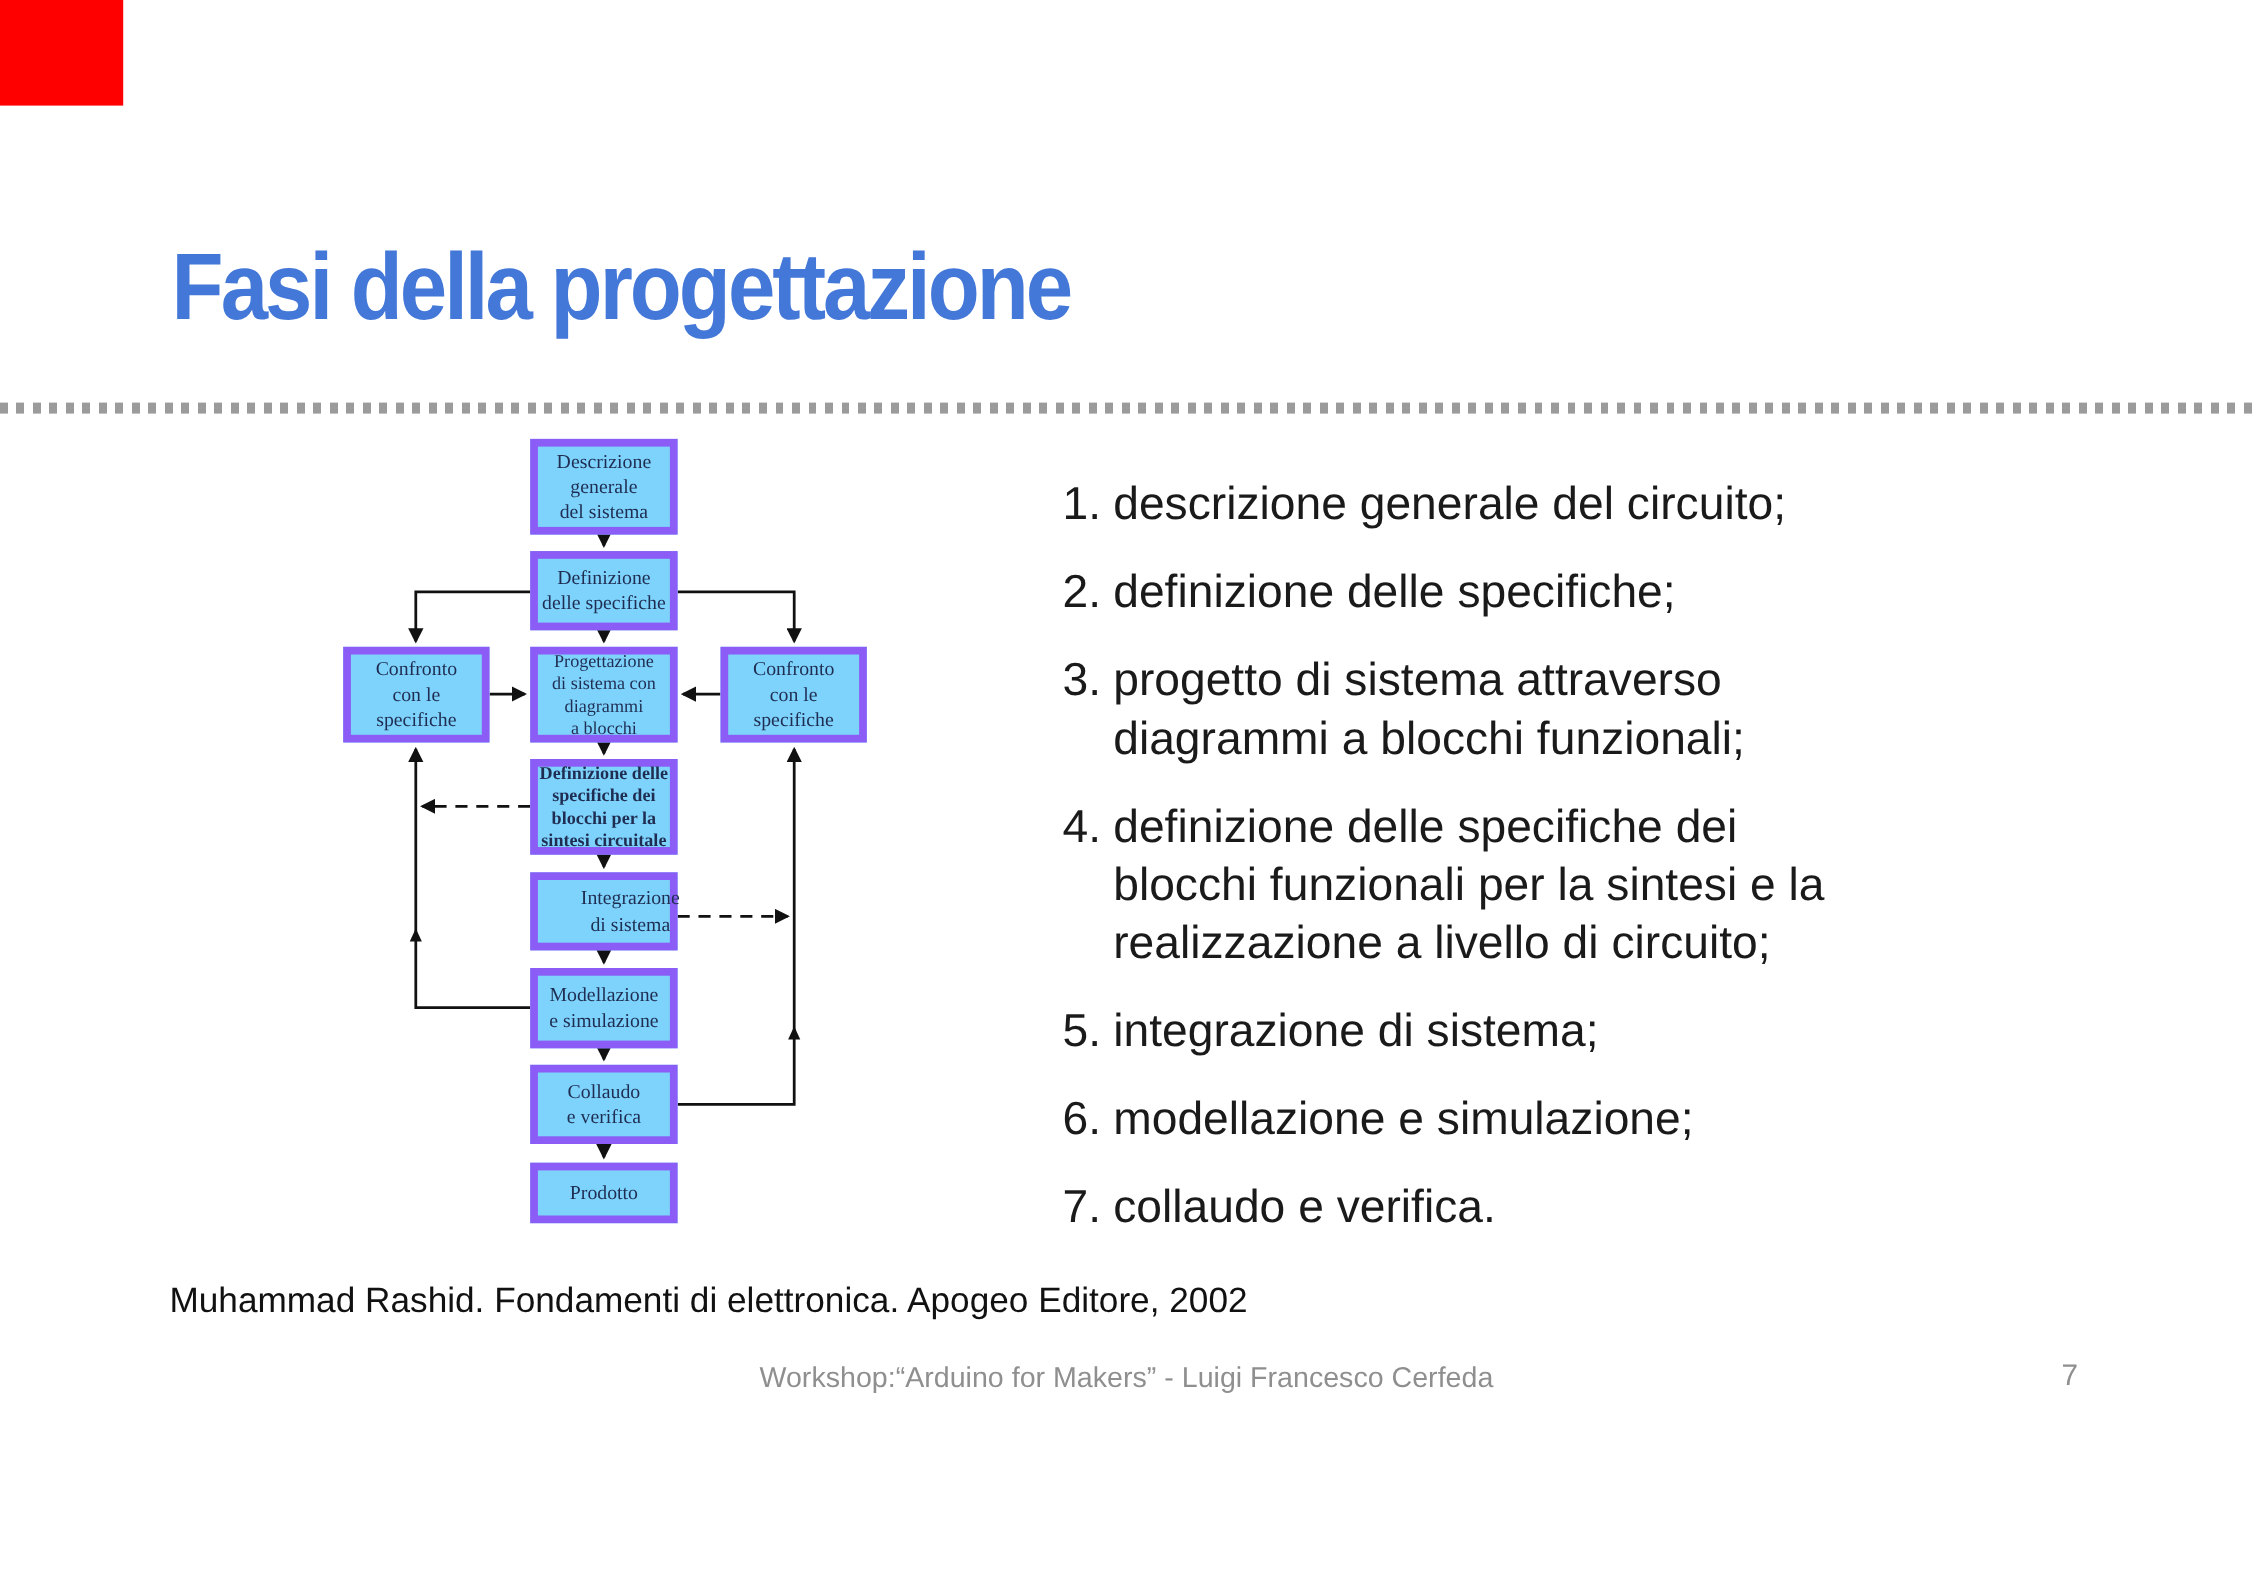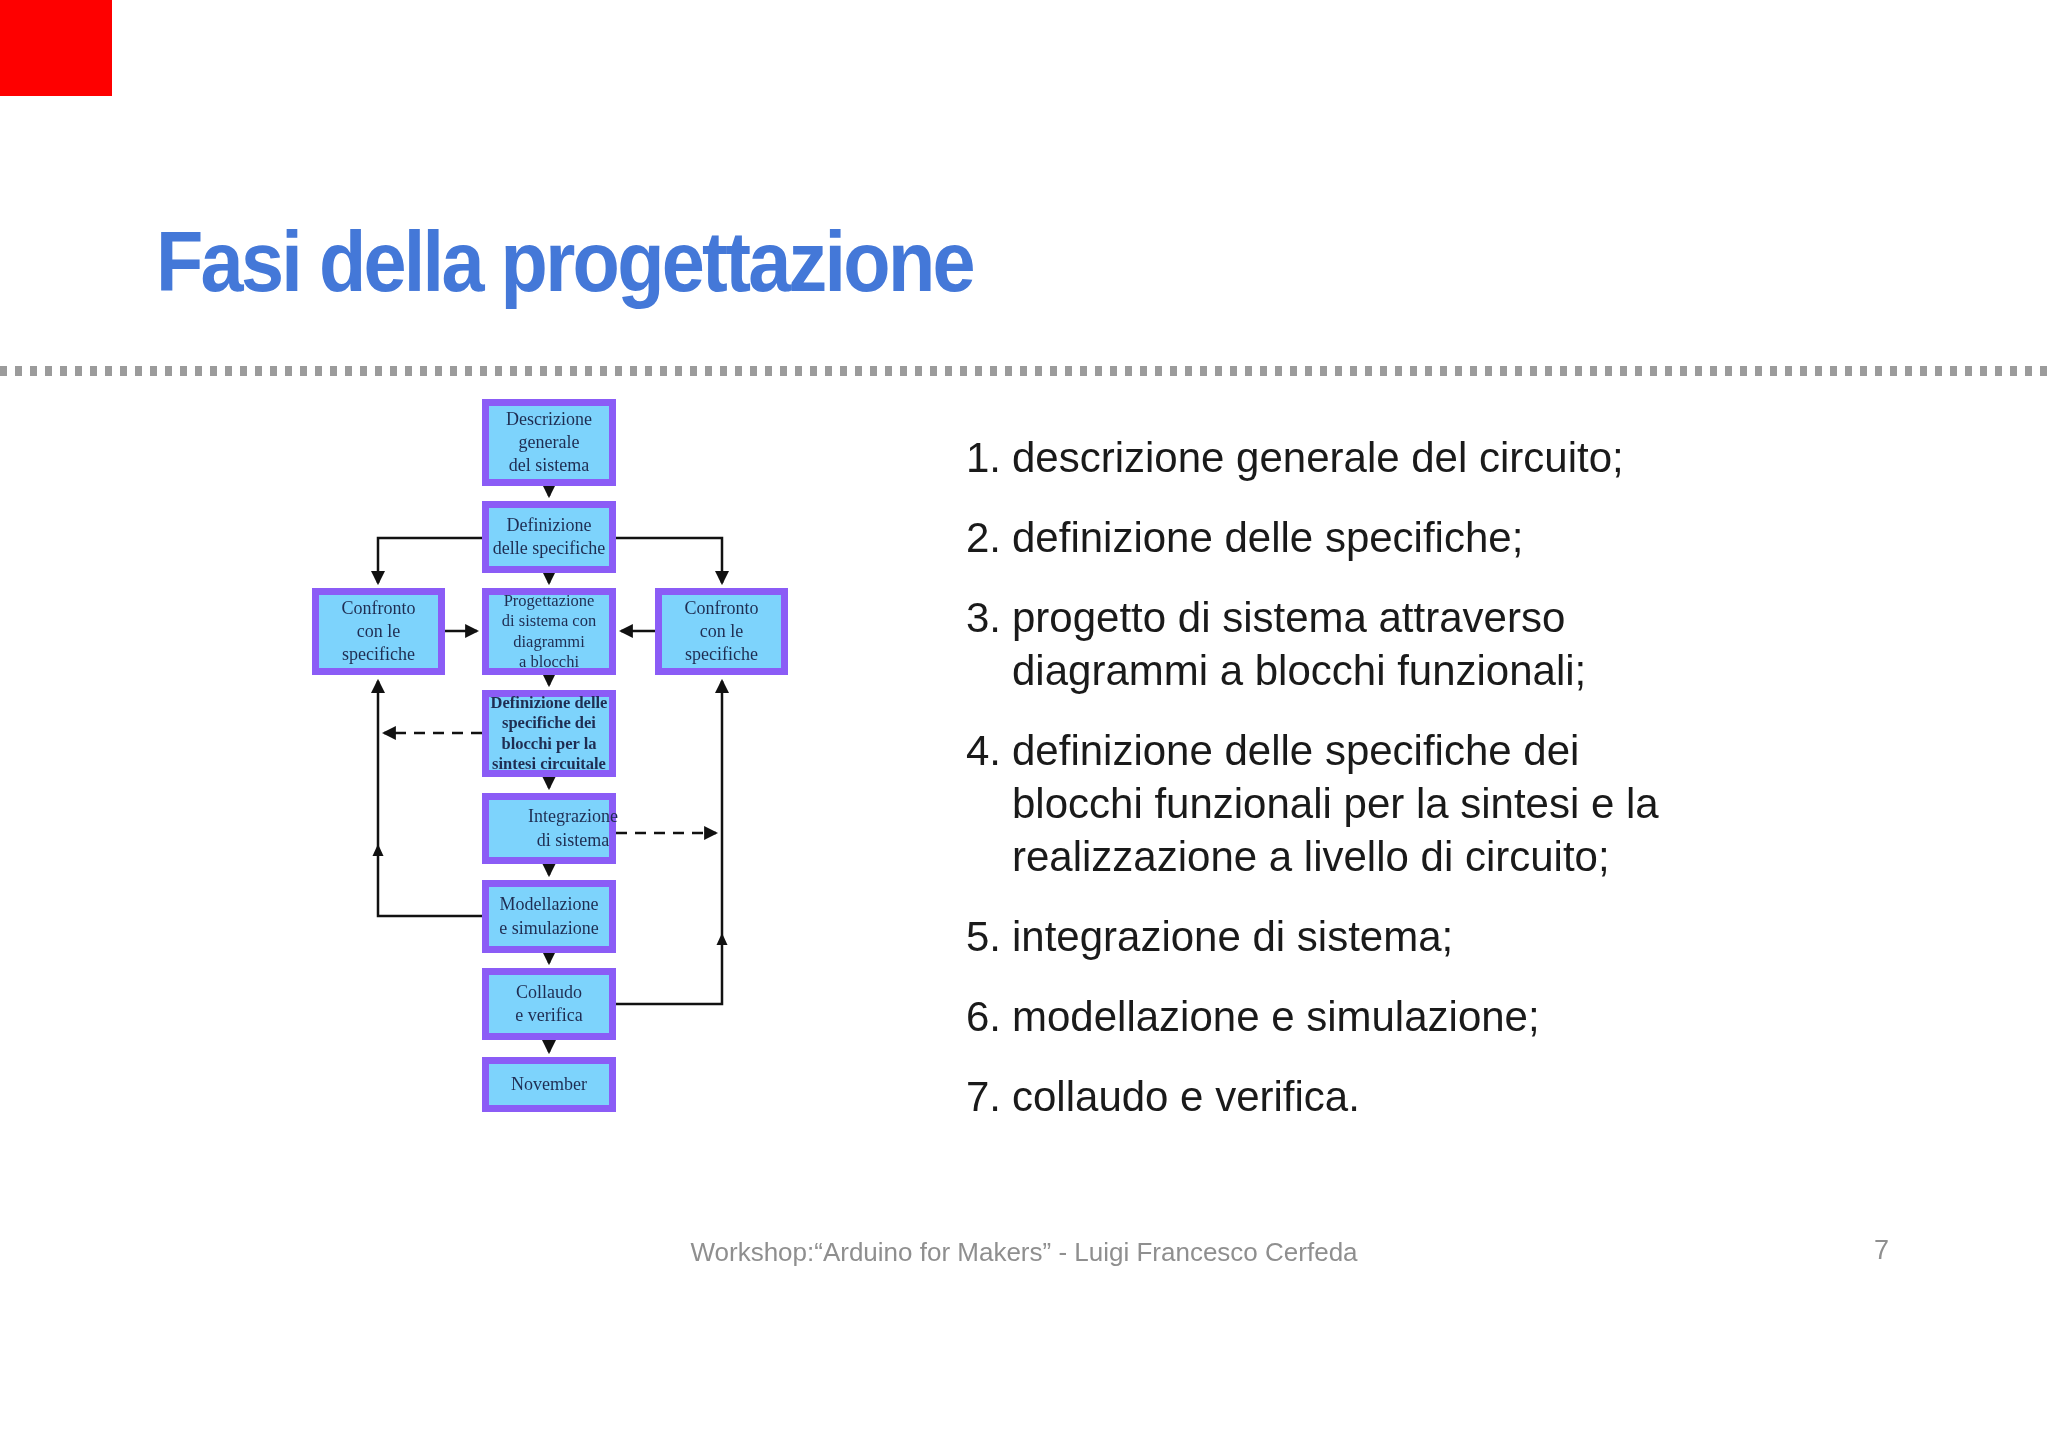--- a/index.html
+++ b/index.html
@@ -91,21 +91,21 @@
   <div class="fbox fs16" style="left:482px;top:690px;width:134px;height:87px;font-weight:bold;">Definizione delle
 specifiche dei
 blocchi per la
 sintesi circuitale</div>
   <div class="fbox fs18" style="left:482px;top:793px;width:134px;height:71px;padding-left:48px;">Integrazione
 di sistema</div>
   <div class="fbox fs18" style="left:482px;top:880px;width:134px;height:73px;">Modellazione
 e simulazione</div>
   <div class="fbox fs18" style="left:482px;top:968px;width:134px;height:72px;">Collaudo
 e verifica</div>
-  <div class="fbox fs18" style="left:482px;top:1057px;width:134px;height:55px;">November</div>
+  <div class="fbox fs18" style="left:482px;top:1057px;width:134px;height:55px;">Prodotto</div>
 
   <ol class="steps">
     <li>
       <span class="li-num">1.</span>
       <span class="li-text">descrizione generale del circuito;</span>
     </li>
     <li>
       <span class="li-num">2.</span>
       <span class="li-text">definizione delle specifiche;</span>
     </li>
@@ -127,17 +127,18 @@
     <li>
       <span class="li-num">6.</span>
       <span class="li-text">modellazione e simulazione;</span>
     </li>
     <li>
       <span class="li-num">7.</span>
       <span class="li-text">collaudo e verifica.</span>
     </li>
   </ol>
 
+  <div class="citation">Muhammad Rashid. Fondamenti di elettronica. Apogeo Editore, 2002</div>
 
   <div class="footer-center">Workshop:“Arduino for Makers” - Luigi Francesco Cerfeda</div>
   <div class="footer-page">7</div>
 
 </div>
 
 </body></html>

